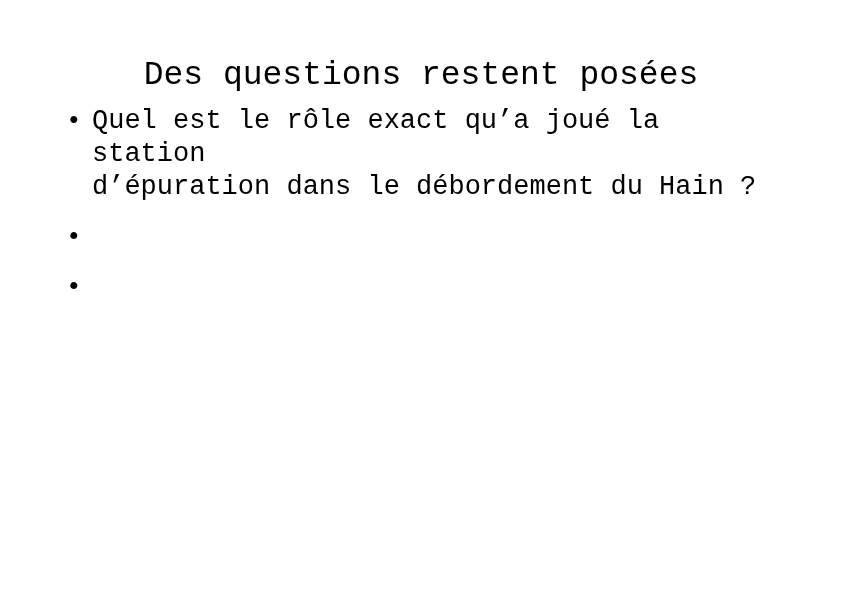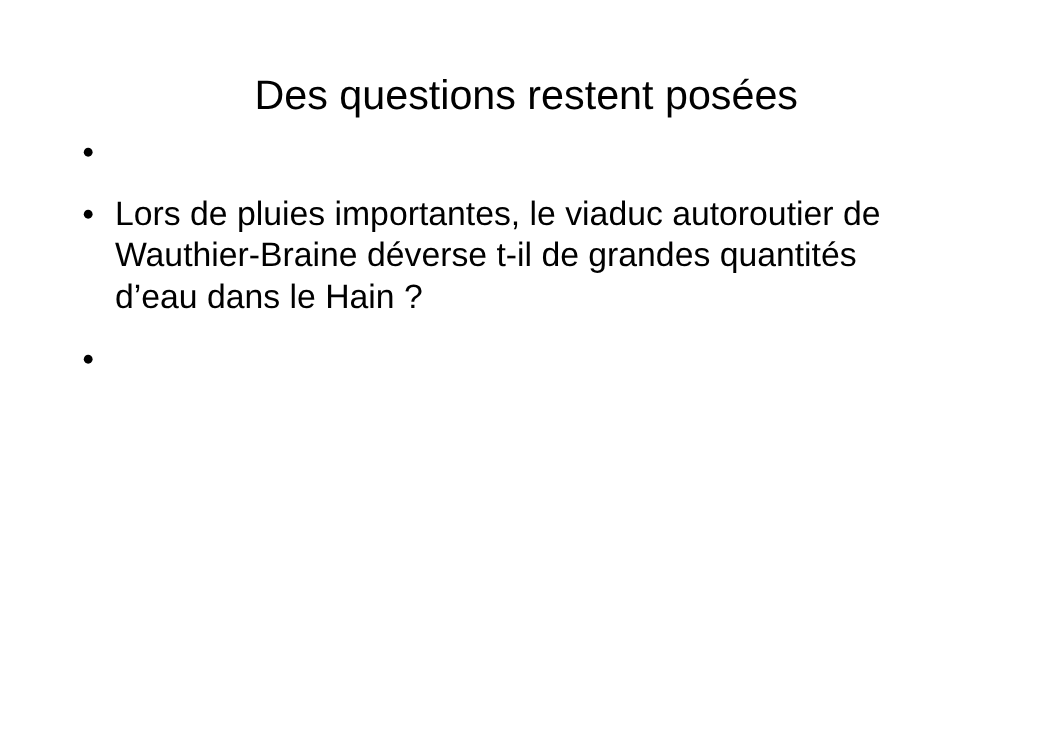--- a/index.html
+++ b/index.html
@@ -6,21 +6,21 @@
     margin: 0;
     padding: 0;
     background: #ffffff;
   }
   .slide {
     position: relative;
     width: 842px;
     height: 474px;
     background: #ffffff;
     overflow: hidden;
-    font-family: Liberation Sans, sans-serif;
+    font-family: Liberation Mono, monospace;
     color: #000000;
   }
   .slide-title {
     margin: 0;
     padding-top: 56px;
     text-align: center;
     font-size: 33px;
     font-weight: 400;
     line-height: 40px;
     color: #000000;
@@ -52,24 +52,23 @@
   }
 </style>
 </head>
 <body>
 
 <div class="slide">
   <h1 class="slide-title">Des questions restent posées</h1>
   <div class="bullet-list">
       <div class="bullet-row">
         <span class="bullet-dot">•</span>
+        <div class="bullet-text">Quel est le rôle exact qu’a joué la station
+d’épuration dans le débordement du Hain ?</div>
       </div>
       <div class="bullet-row">
         <span class="bullet-dot">•</span>
-        <div class="bullet-text">Lors de pluies importantes, le viaduc autoroutier de
-Wauthier-Braine déverse t-il de grandes quantités
-d’eau dans le Hain ?</div>
       </div>
       <div class="bullet-row">
         <span class="bullet-dot">•</span>
       </div>
     </div>
 </div>
 
 </body></html>

